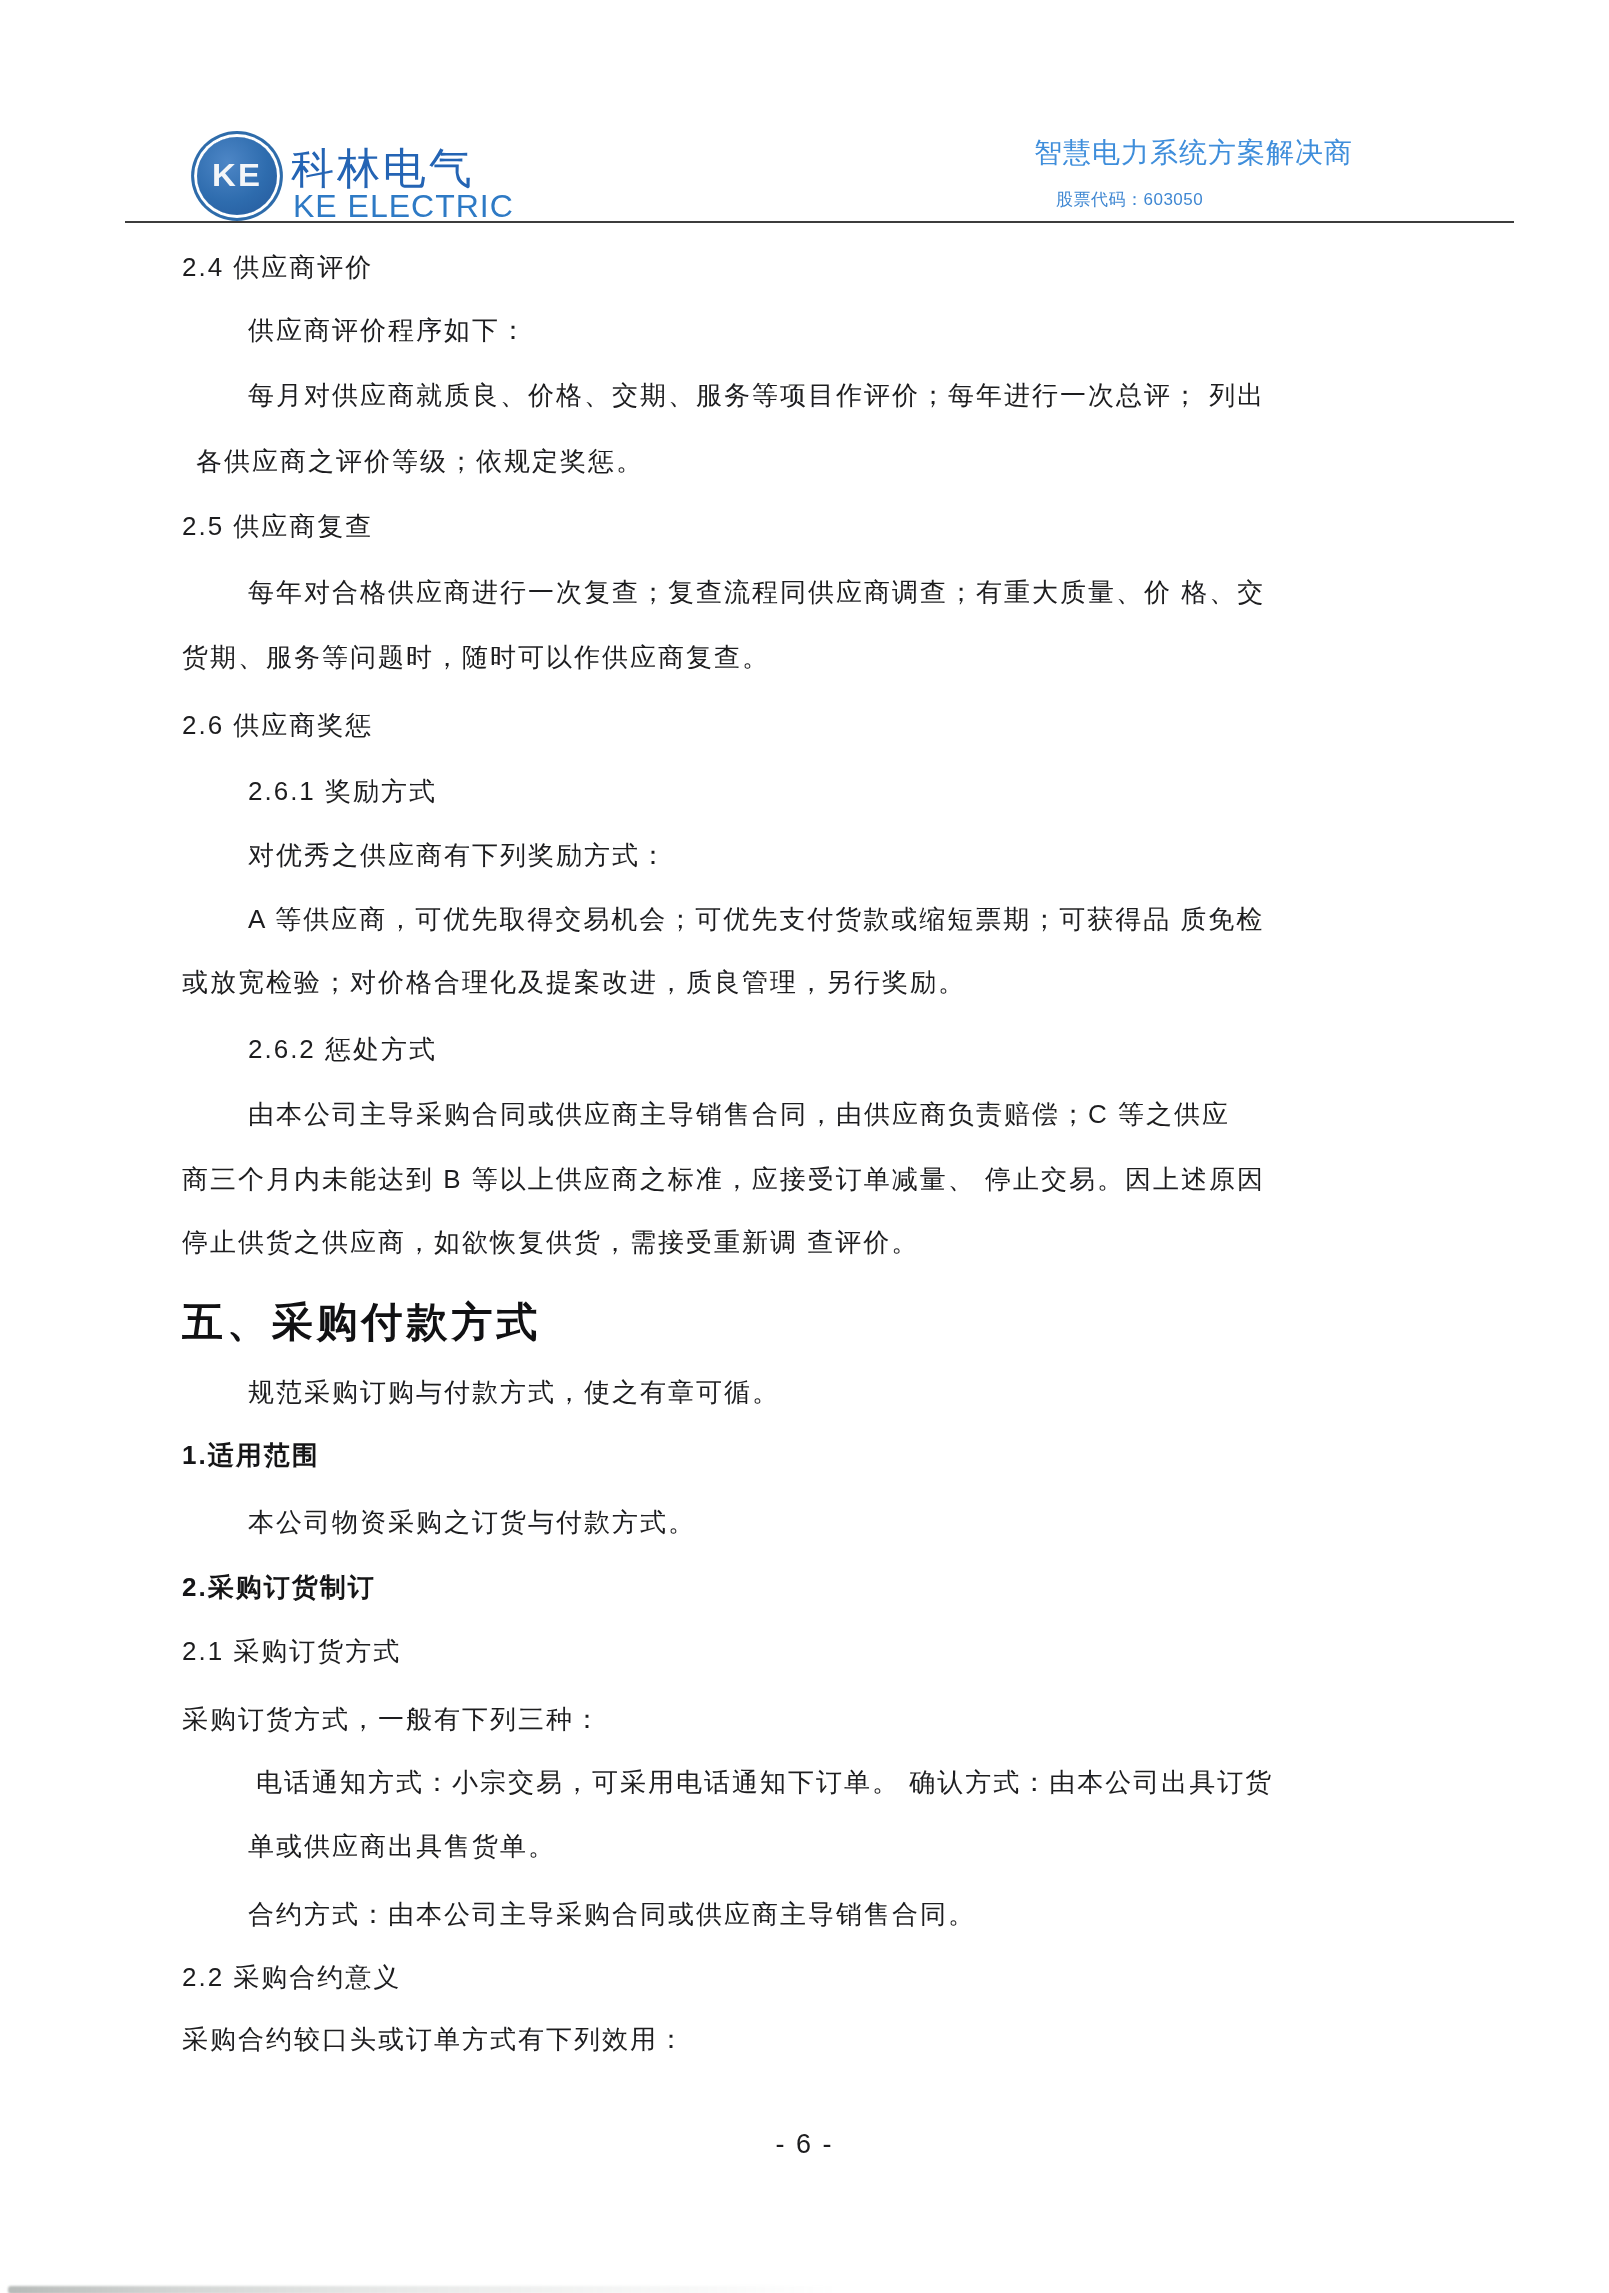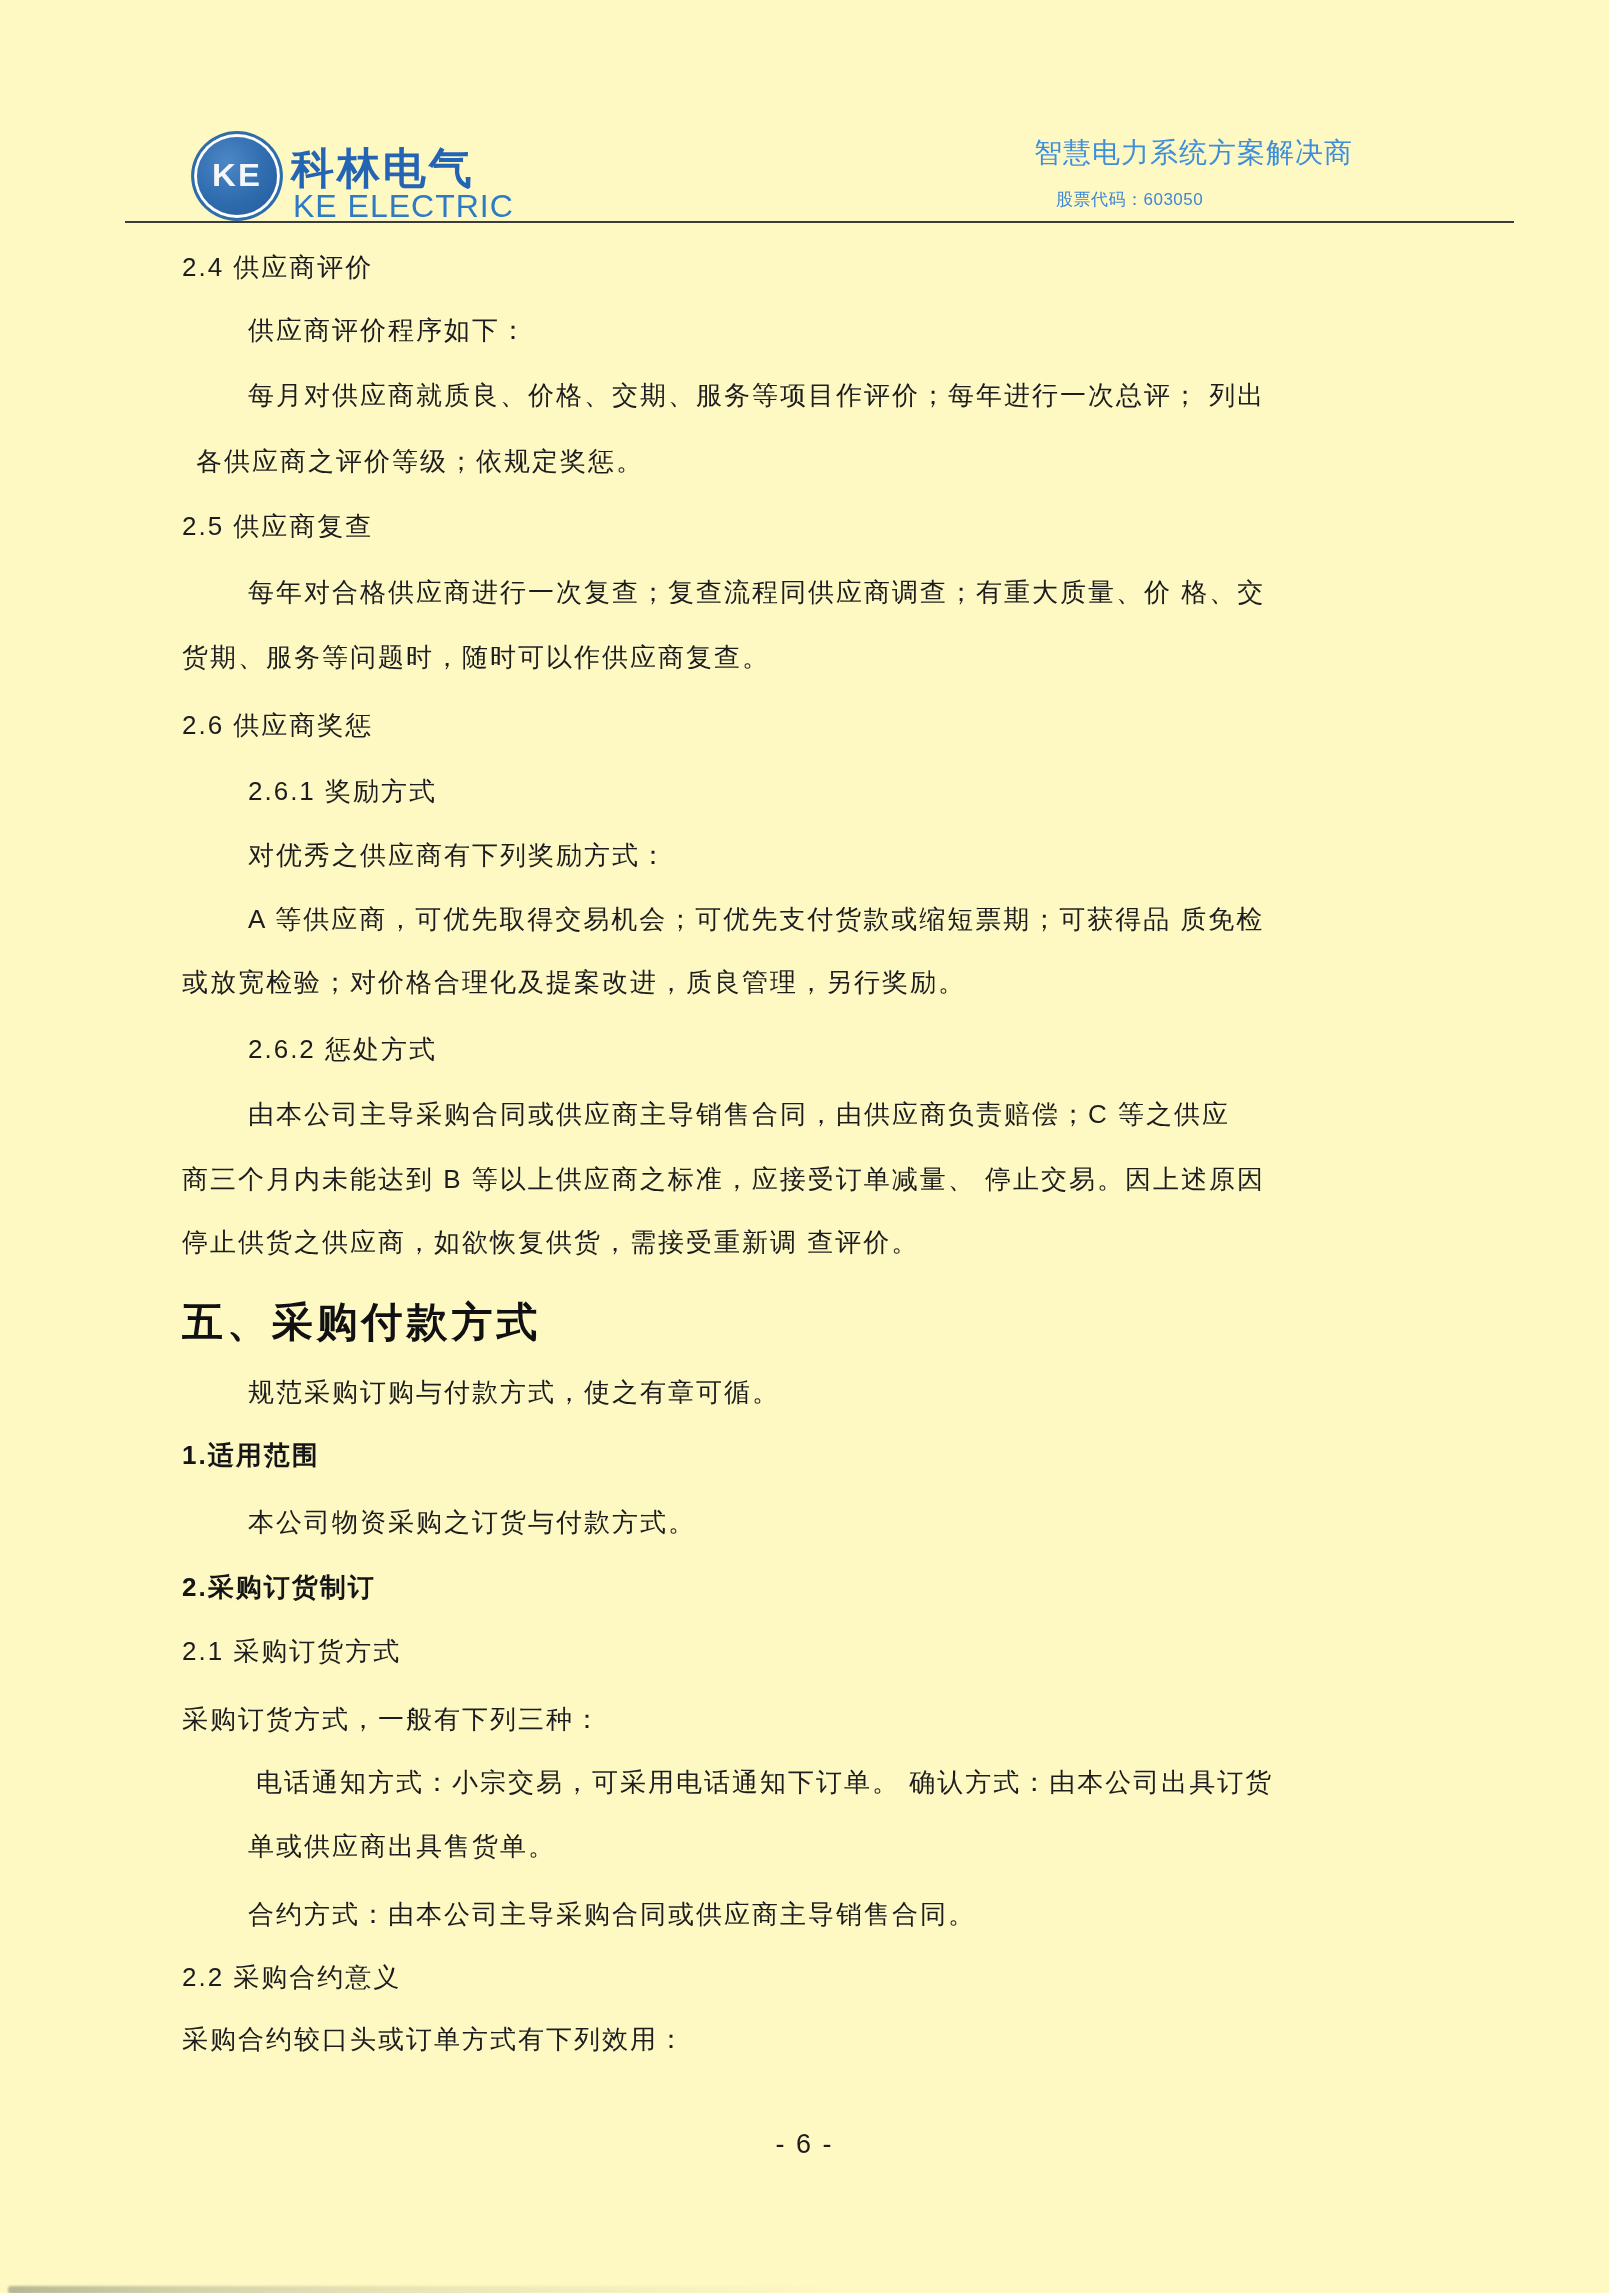--- a/index.html
+++ b/index.html
@@ -1,38 +1,38 @@
 <!DOCTYPE html>
 <html><head>
 <meta charset="utf-8">
 <style>
   html,body { margin:0; padding:0; background:#888; }
   .page {
     position:relative;
     width:1609px; height:2294px;
-    background:#fef9c3;
+    background:#ffffff;
     overflow:hidden;
     font-family:"Liberation Sans", sans-serif;
   }
 
   
   .logo-circle {
     position:absolute; left:197px; top:137px;
     width:80px; height:78px; border-radius:50%;
     background:radial-gradient(circle at 38% 32%, #4d86c6 0%, #2e6cae 55%, #24599c 100%);
     box-shadow:0 0 0 2.9px #ffffff, 0 0 0 5.9px #2e6cab;
     display:flex; align-items:center; justify-content:center;
   }
   .logo-monogram {
     color:#f4f6f8; font-weight:bold; font-size:33px; letter-spacing:2px;
     transform:scaleY(0.95);
   }
   .company-cn {
     position:absolute; left:291px; top:140px;
-    font-size:43px; font-weight:bold; color:#2464b4; letter-spacing:2.9px;
+    font-size:43px; font-weight:normal; color:#2464b4; letter-spacing:2.9px;
     white-space:nowrap;
   }
   .company-en {
     position:absolute; left:293px; top:188px;
     font-size:32px; color:#2e7ac5; letter-spacing:1px; white-space:nowrap;
   }
   .tagline {
     position:absolute; right:256px; top:134px;
     font-size:28px; color:#3f8edb; letter-spacing:1px; white-space:nowrap;
   }

